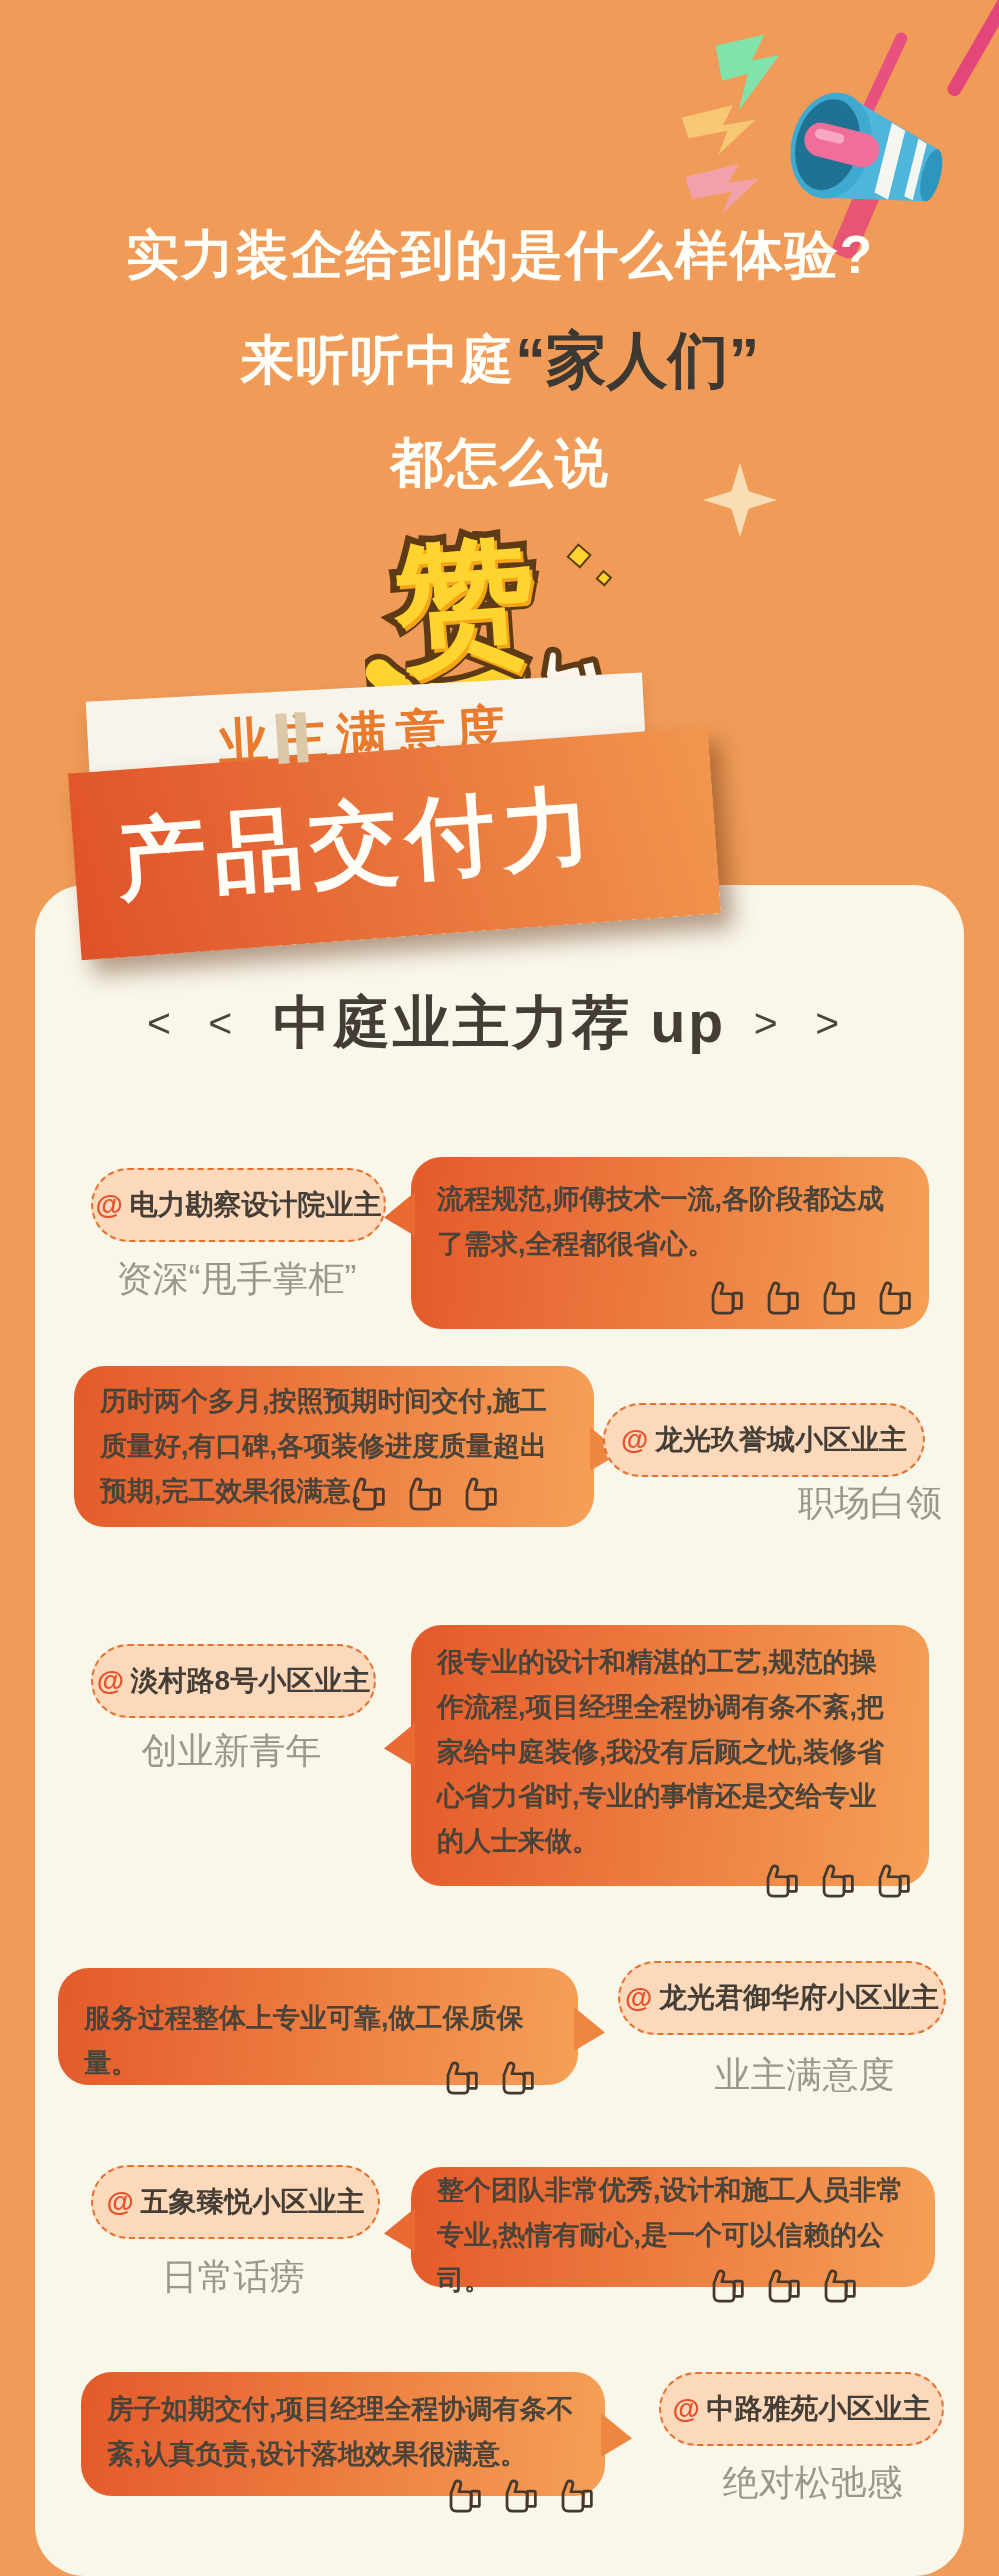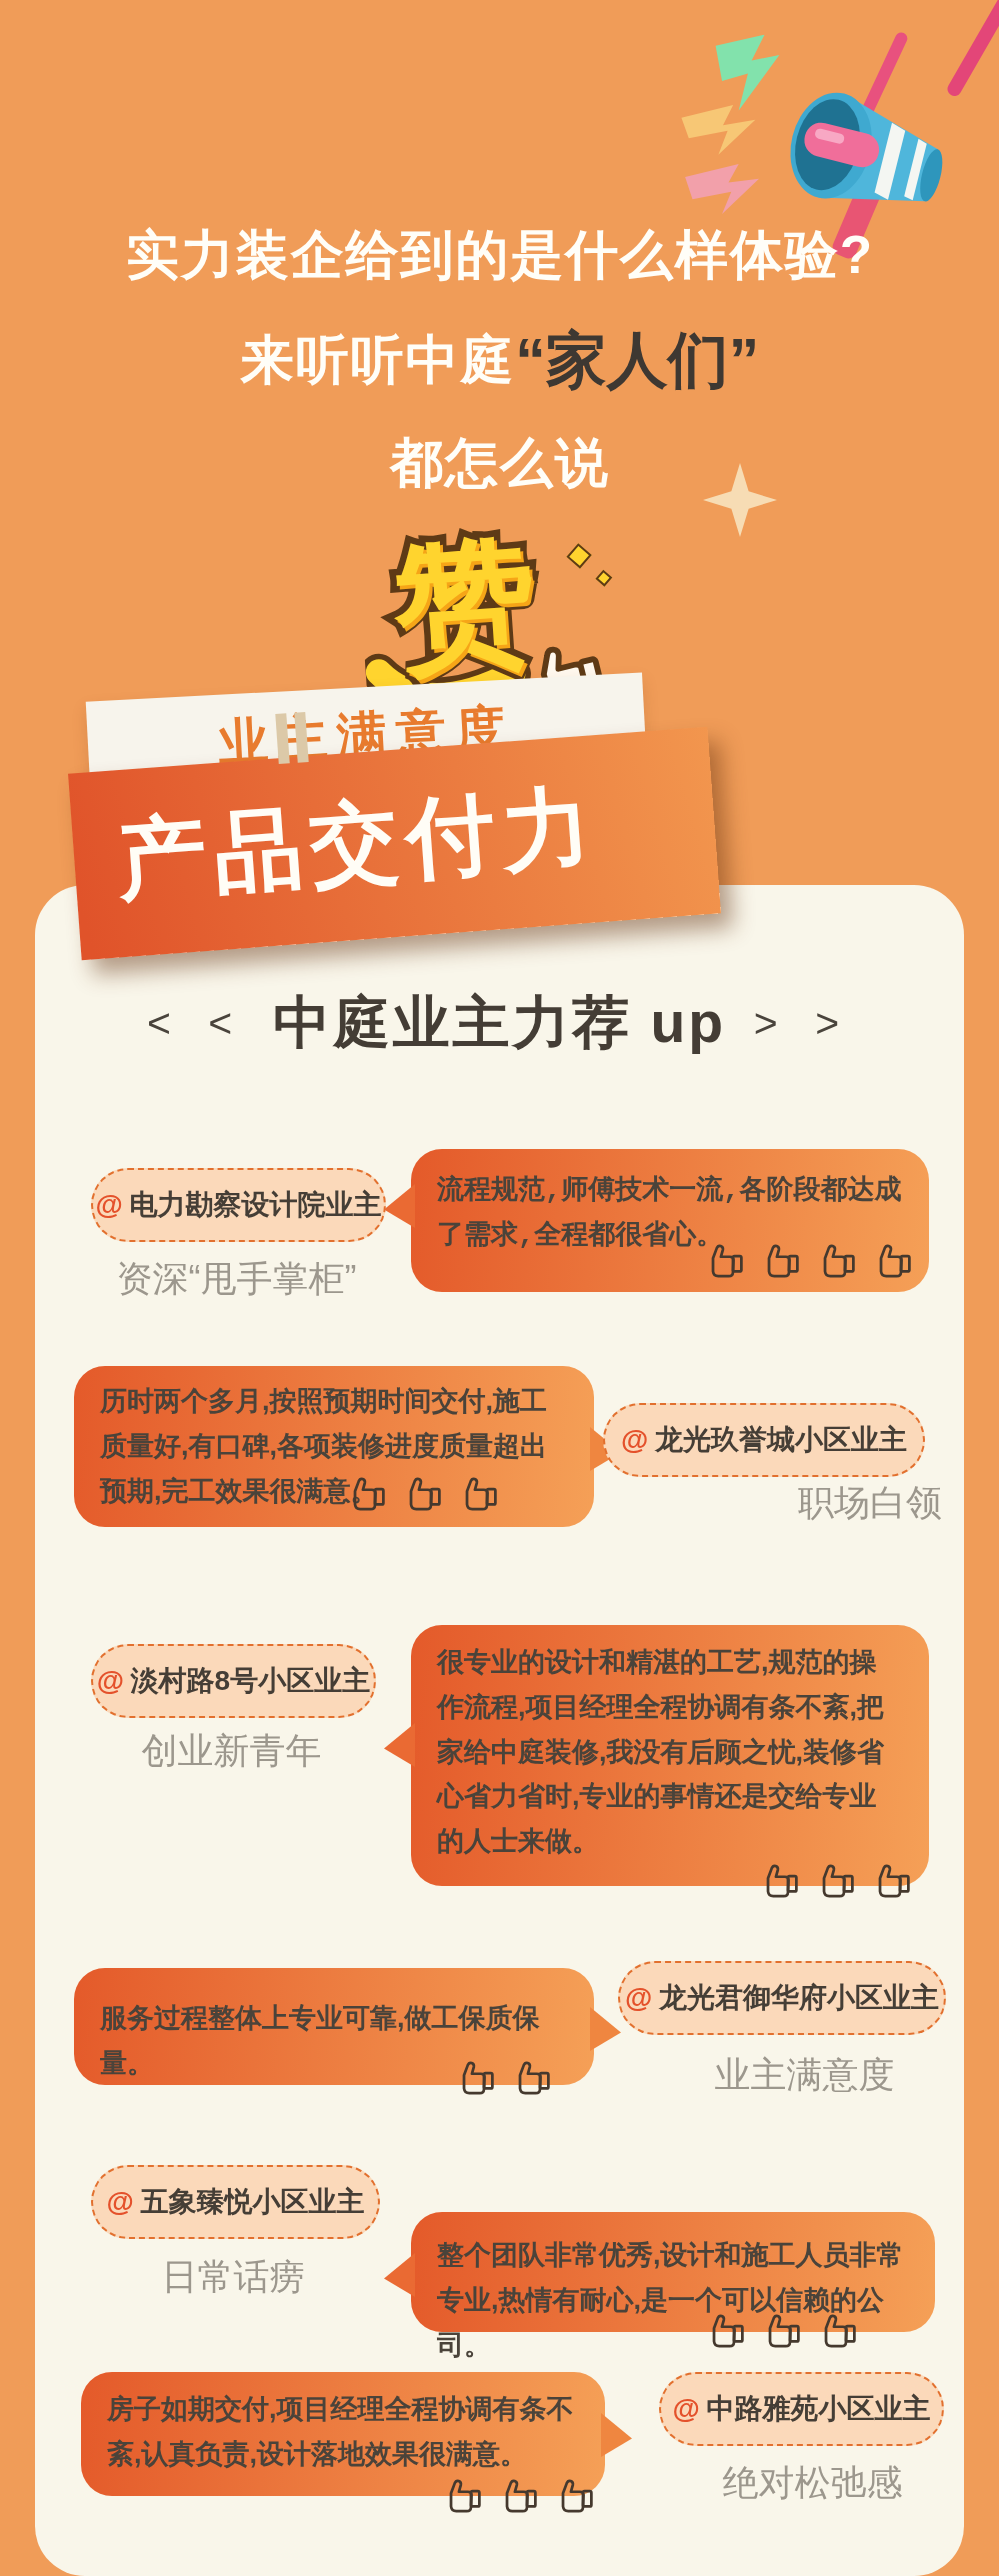--- a/index.html
+++ b/index.html
@@ -62,45 +62,45 @@
   .quote{display:block;}
   .tail{position:absolute;width:31px;height:44px;top:35px;}
   .tail-left{left:-27px;background:#EA6A33;clip-path:polygon(0 58%,100% 0,100% 100%);}
   .tail-right{right:-27px;background:#EF8640;clip-path:polygon(100% 58%,0 0,0 100%);}
   .thumbs{position:absolute;display:flex;gap:14px;}
   .thumb-ic{width:42px;height:38px;}
 
   
   .r1-badge{left:56px;top:283px;width:291px;}
   .r1-persona{left:56px;top:370px;width:291px;}
-  .r1-bubble{left:376px;top:264px;width:518px;height:143px;padding:20.4px 26px;box-sizing:border-box;font-family:Liberation Mono, monospace;}
+  .r1-bubble{left:376px;top:272px;width:518px;height:172px;padding:20.4px 26px;box-sizing:border-box;}
   .r1-bubble .tail{top:35px;}
   .r1-bubble .thumbs{right:16.7px;bottom:11px;}
 
   .r2-bubble{left:39px;top:481px;width:520px;height:161px;padding:13px 26px;box-sizing:border-box;}
   .r2-bubble .tail{top:61px;}
   .r2-bubble .thumbs{left:270px;bottom:13px;}
   .r2-badge{left:568px;top:518px;width:318px;}
   .r2-persona{left:629px;top:594px;width:278px;text-align:right;}
 
   .r3-badge{left:56px;top:759px;width:281px;}
   .r3-persona{left:56px;top:842px;width:281px;}
   .r3-bubble{left:376px;top:740px;width:518px;height:261px;padding:15px 26px;box-sizing:border-box;}
   .r3-bubble .tail{top:98px;}
   .r3-bubble .thumbs{right:18.5px;bottom:-15px;}
 
-  .r4-bubble{left:39px;top:1083px;width:520px;height:117px;padding:28px 26px 7.4px;box-sizing:border-box;}
+  .r4-bubble{left:23px;top:1083px;width:520px;height:117px;padding:28px 26px 7.4px;box-sizing:border-box;}
   .r4-bubble .tail{top:39px;}
   .r4-bubble .thumbs{right:43px;bottom:-13px;}
   .r4-badge{left:583px;top:1076px;width:324px;}
   .r4-persona{left:642px;top:1166px;width:255px;}
 
   .r5-badge{left:56px;top:1280px;width:285px;}
   .r5-persona{left:56px;top:1368px;width:285px;}
-  .r5-bubble{left:376px;top:1327px;width:524px;height:120px;padding:21px 26px;box-sizing:border-box;}
+  .r5-bubble{left:376px;top:1282px;width:524px;height:120px;padding:1px 26px;box-sizing:border-box;}
   .r5-bubble .tail{top:41px;}
   .r5-bubble .thumbs{right:78px;bottom:-18.5px;}
 
   .r6-bubble{left:46px;top:1487px;width:524px;height:124px;padding:15px 26px;box-sizing:border-box;}
   .r6-bubble .tail{top:41px;}
   .r6-bubble .thumbs{right:11px;bottom:-20.4px;}
   .r6-badge{left:624px;top:1487px;width:281px;}
   .r6-persona{left:648px;top:1574px;width:259px;}
 </style>
 </head>

